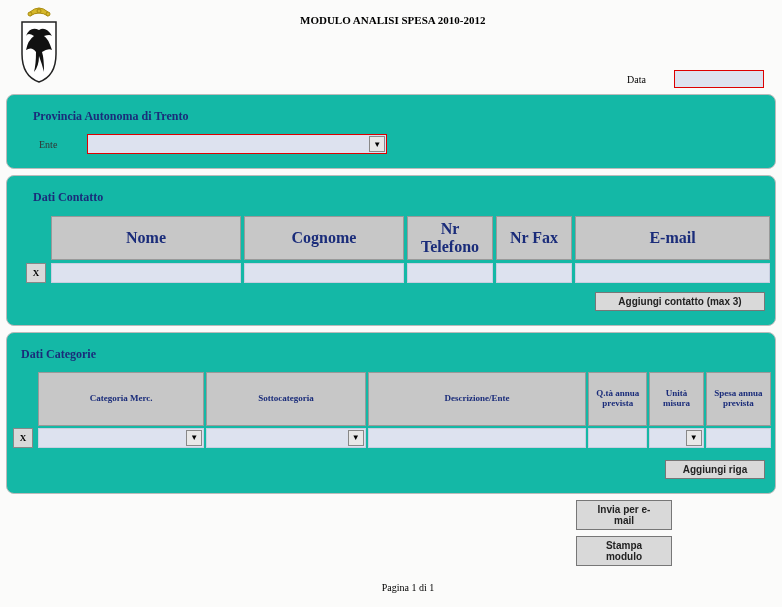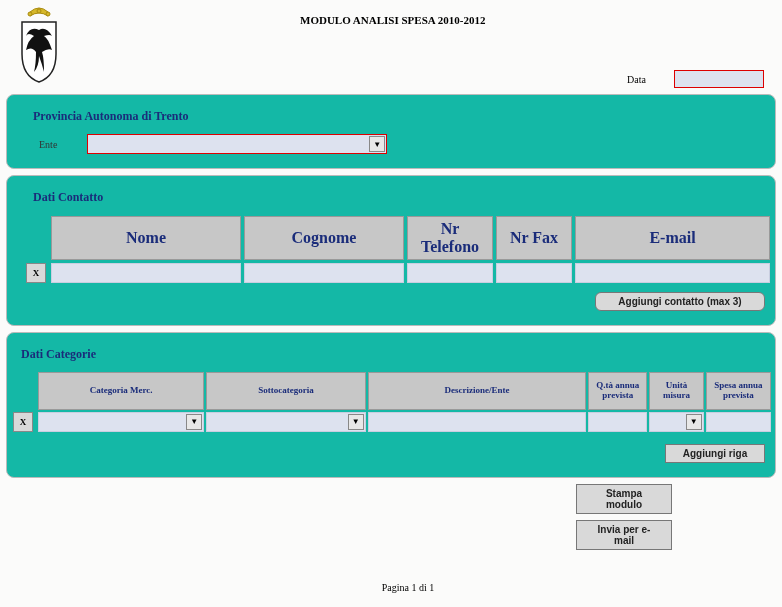--- a/index.html
+++ b/index.html
@@ -129,21 +129,21 @@
     display: flex;
     justify-content: flex-end;
     margin-top: 6px;
   }
   .categorie-table {
     width: 100%;
     border-collapse: separate;
     border-spacing: 2px;
     table-layout: fixed;
   }
-  .cat-header .th-cell { font-size: 9px; padding: 8px 2px; line-height: 1.1; }
+  .cat-header .th-cell { font-size: 9px; padding: 16px 2px; line-height: 1.1; }
   .dd-cell {
     background: #dde2ef;
     border: 1px solid #c9cee0;
     height: 20px;
     display: flex;
     justify-content: flex-end;
     align-items: center;
   }
   .dd-cell .dd-btn { background: #e8e8e8; border: 1px solid #888; }
   .footer-page {
@@ -225,21 +225,21 @@
         <td class="td-cell"></td>
         <td class="td-cell"></td>
         <td class="td-cell"></td>
         <td class="td-cell"></td>
         <td class="td-cell"></td>
       </tr>
     </tbody>
   </table>
 
   <div class="btn-row-right" style="padding-right:4px;">
-    <button class="btn" style="width:170px;border-radius:6px;">Aggiungi contatto (max 3)</button>
+    <button class="btn" style="width:170px;">Aggiungi contatto (max 3)</button>
   </div>
 </div>
 
 <div class="panel" style="padding-left:0; padding-right:6px;">
   <div class="section-title">Dati Categorie</div>
 
   <table class="categorie-table" style="margin-left:4px;">
     <colgroup>
       <col style="width:22px">
       <col style="width:158px">
@@ -286,17 +286,17 @@
       </tr>
     </tbody>
   </table>
 
   <div class="btn-row-right" style="padding-right:4px; margin-top:10px;">
     <button class="btn" style="width:100px;">Aggiungi riga</button>
   </div>
 </div>
 
 <div style="display:flex; justify-content:flex-end; gap:0; flex-direction:column; align-items:flex-end; padding-right:110px; margin-top:4px; row-gap:6px;">
+  <button class="btn" style="width:96px;">Invia per e-mail</button>
   <button class="btn" style="width:96px;">Stampa modulo</button>
-  <button class="btn" style="width:96px;">Invia per e-mail</button>
 </div>
 
 <div class="footer-page">Pagina 1 di 1</div>
 
 </body></html>

